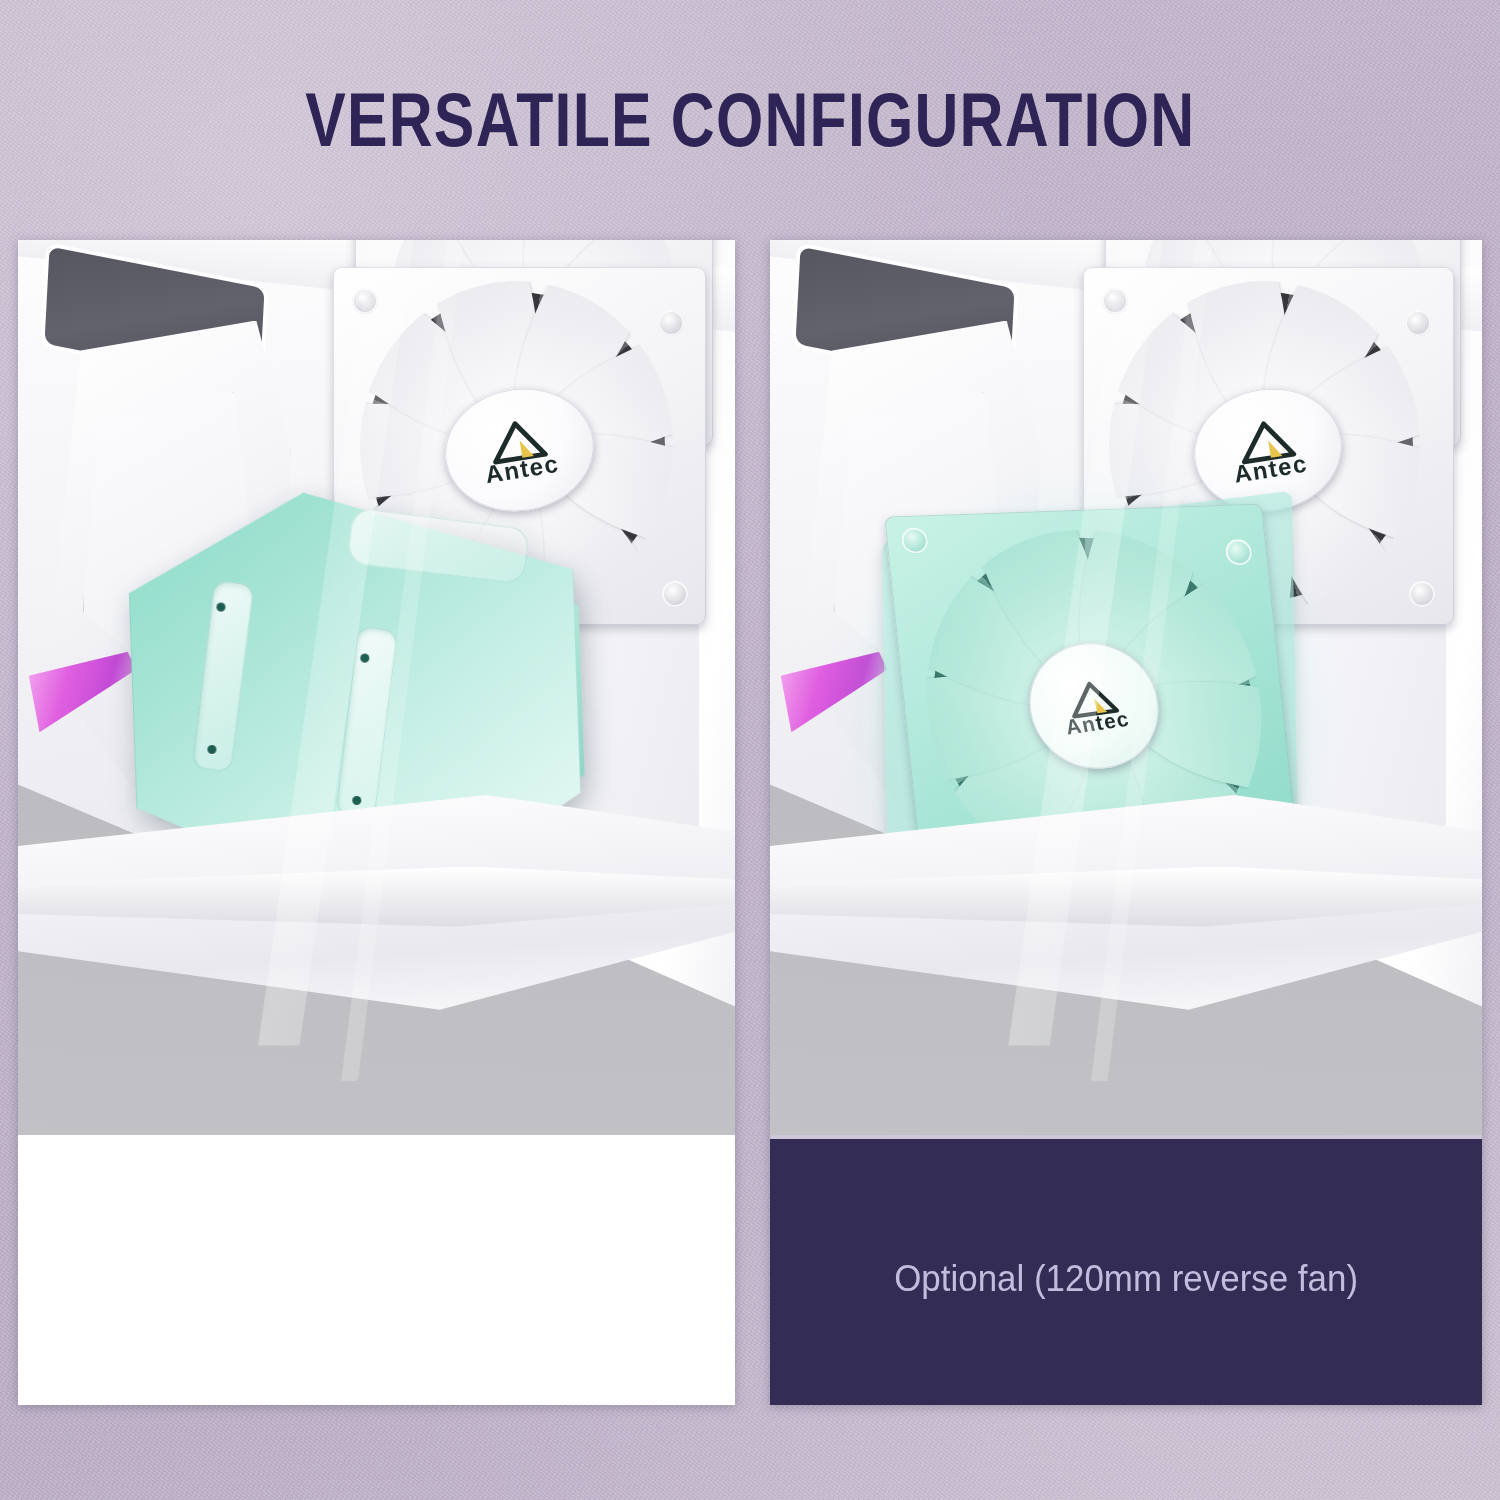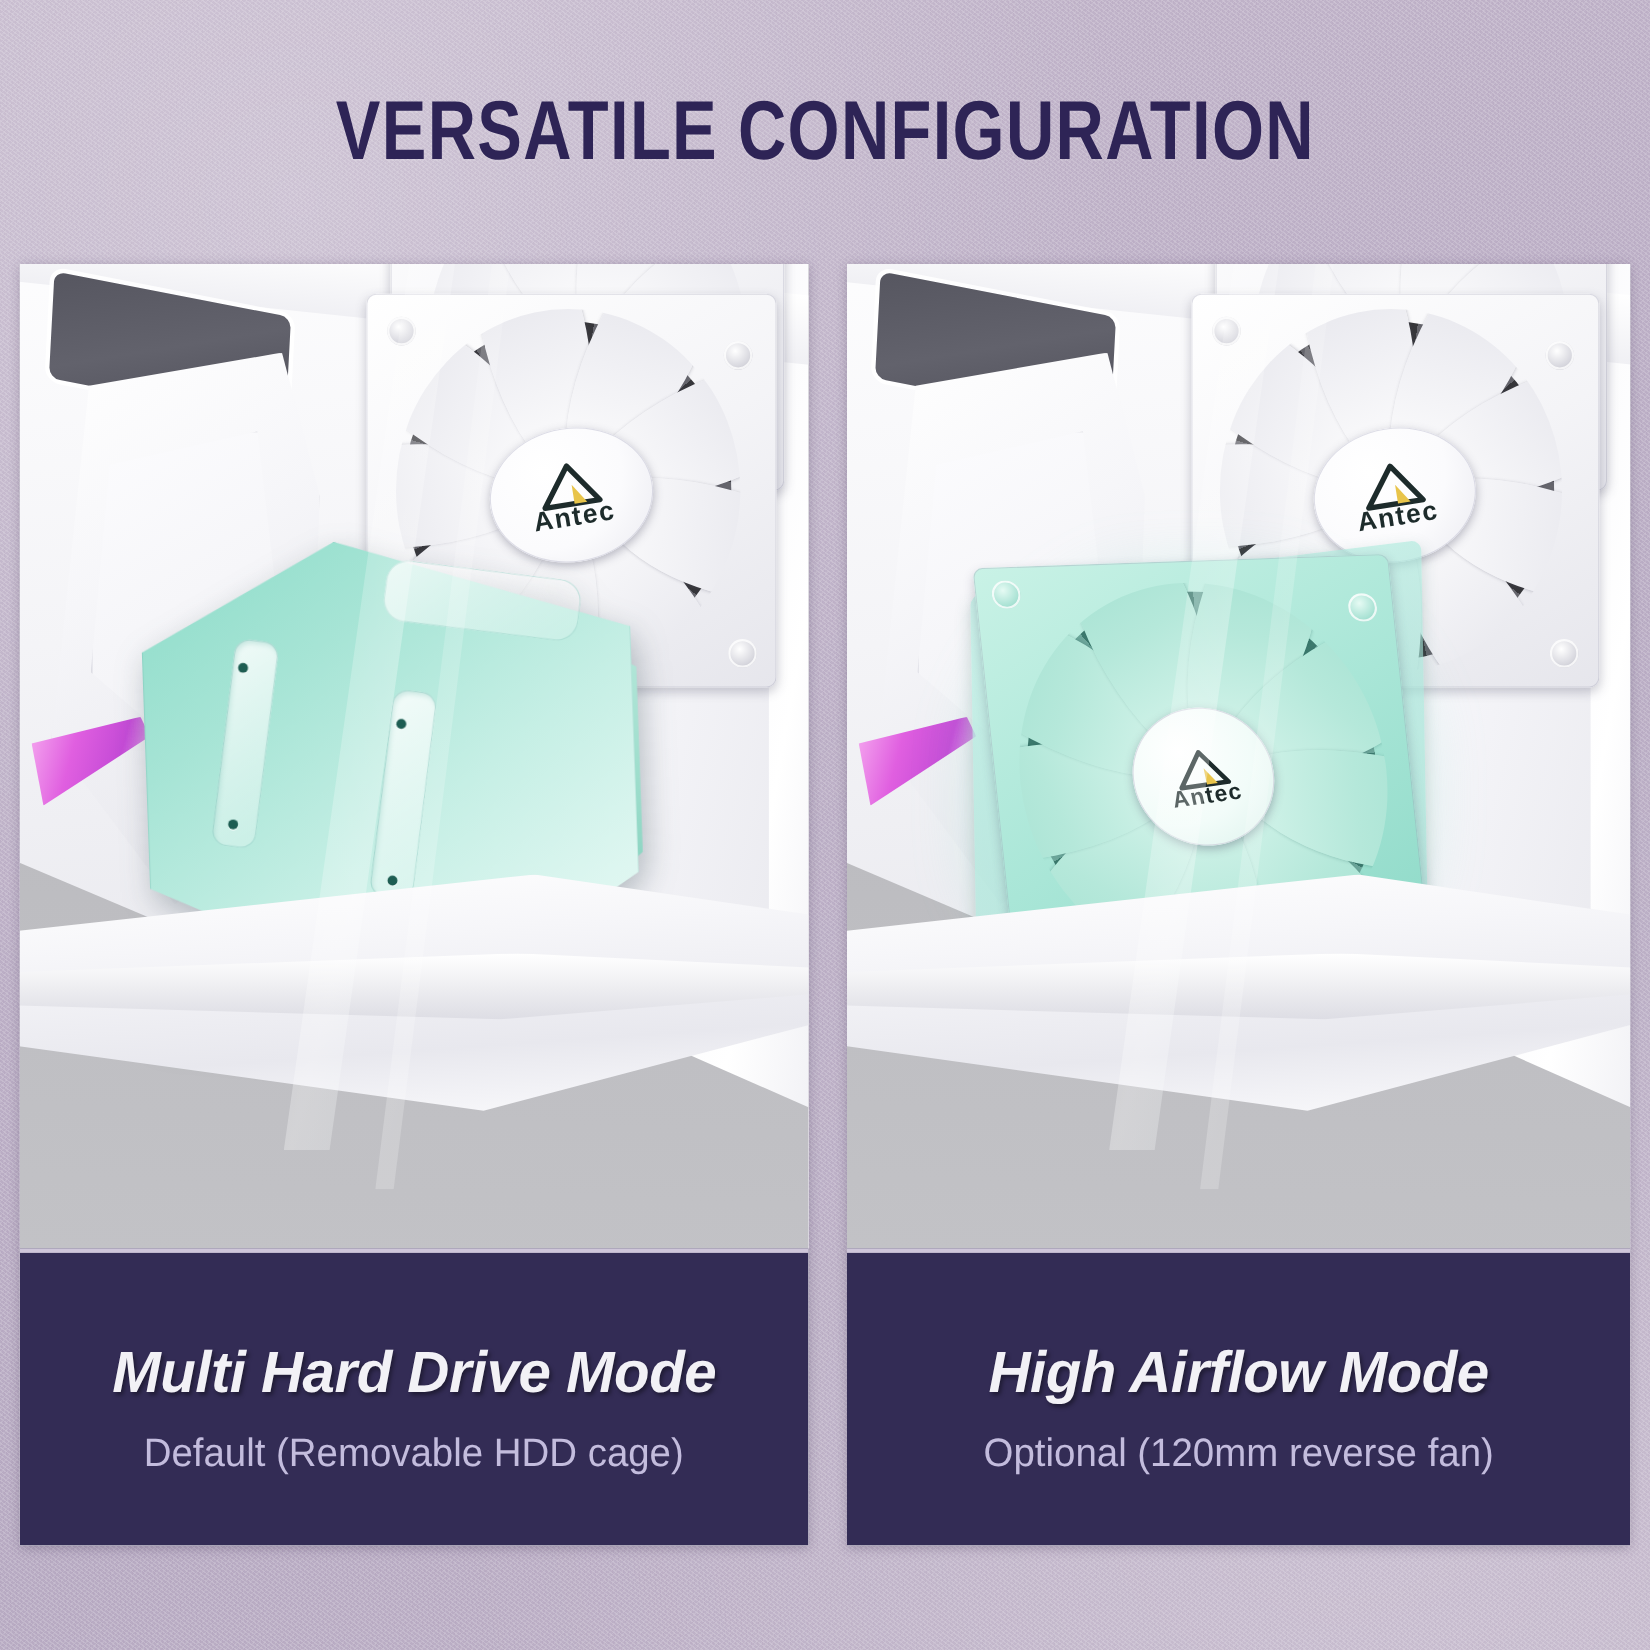--- a/index.html
+++ b/index.html
@@ -356,24 +356,20 @@
         <div class="cage-hole" style="left:48.5%;top:71%;"></div>
       </div>
 
       <div class="sh bezel"></div>
       <div class="sh bezel-lip"></div>
       <div class="sh glass"></div>
       <div class="sh glass2"></div>
     </div>
   </div>
 
-  <div class="caption">
-    <div class="cap-title">Multi Hard Drive Mode</div>
-    <div class="cap-sub">Default (Removable HDD cage)</div>
-  </div>
 </div>
 
 <div class="panel" id="panel-right">
 
   <div class="photo">
     <div class="floor"></div>
     <div class="floor-dark"></div>
 
     <div class="case-body">
       <div class="sh chassis"></div>
@@ -469,16 +465,15 @@
       </div>
 
       <div class="sh bezel"></div>
       <div class="sh bezel-lip"></div>
       <div class="sh glass"></div>
       <div class="sh glass2"></div>
     </div>
   </div>
 
   <div class="caption">
-    <div class="cap-title">High Airflow Mode</div>
     <div class="cap-sub">Optional (120mm reverse fan)</div>
   </div>
 </div>
 
 </body></html>

